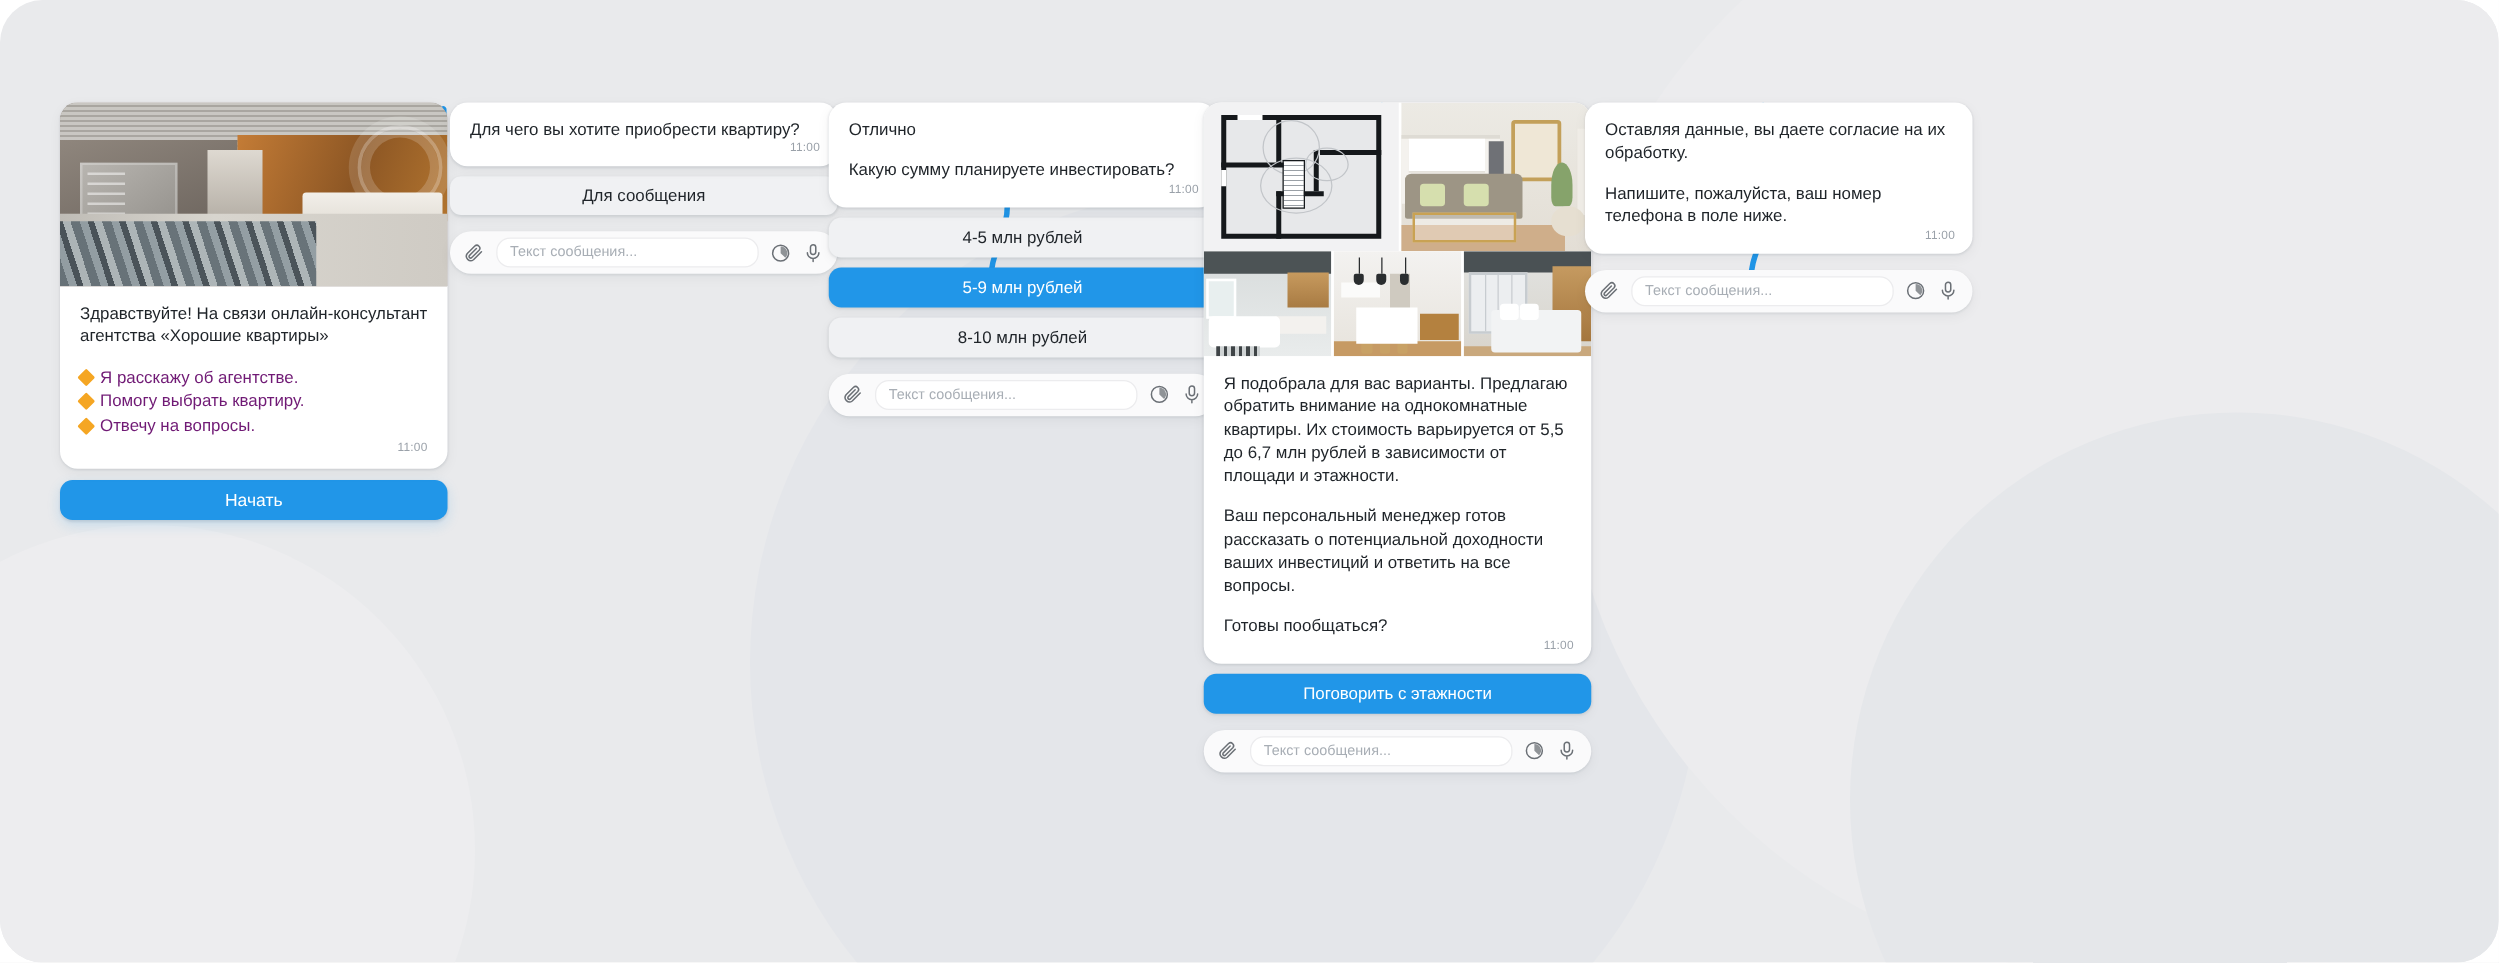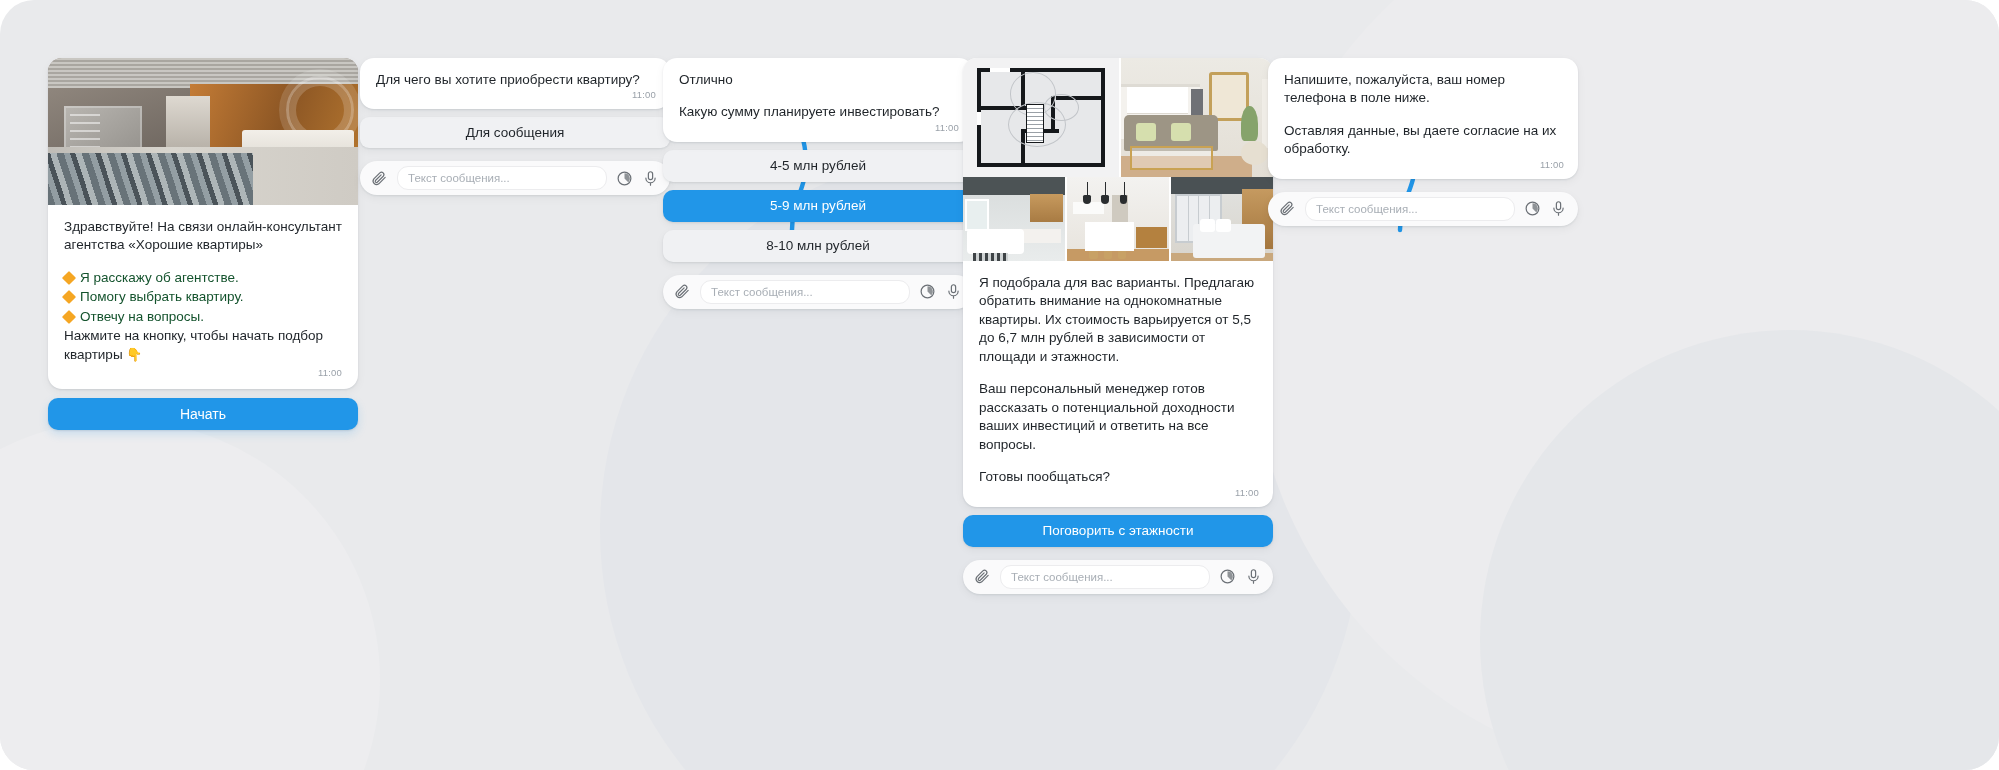--- a/index.html
+++ b/index.html
@@ -65,20 +65,21 @@
   .col-4 { left: 963px;  top: 58px; }
   .col-5 { left: 1268px; top: 58px; }
 
   
   .bubble {
     position: relative;
     background: #ffffff;
     border-radius: 14px;
     box-shadow: 0 1px 2px rgba(22,30,45,.10), 0 3px 10px rgba(22,30,45,.05);
     overflow: hidden;
+    margin-top: 24px;
   }
   .bubble.with-tail::after {
     content: "";
     position: absolute;
     left: -6px;
     bottom: 11px;
     width: 14px;
     height: 16px;
     background: #ffffff;
     border-bottom-right-radius: 14px 10px;
@@ -179,21 +180,21 @@
     flex: 0 0 auto;
     width: 10px; height: 10px;
     margin-top: 4px;
     background: #f5a623;
     transform: rotate(45deg);
     border-radius: 1px;
   }
   .bullet-label {
     font-size: 13.5px;
     line-height: 1.37;
-    color: #14532d;
+    color: #701a75;
   }
   .pointer-emoji {
     font-size: 13px;
     color: #f0b429;
   }
 
   
   .reply-btn {
     margin-top: 8px;
     height: 31px;
@@ -396,21 +397,20 @@
           </div>
           <div class="bullet-row">
             <span class="diamond"></span>
             <span class="bullet-label">Помогу выбрать квартиру.</span>
           </div>
           <div class="bullet-row">
             <span class="diamond"></span>
             <span class="bullet-label">Отвечу на вопросы.</span>
           </div>
         </div>
-        <p class="msg-text"><span>Нажмите на кнопку, чтобы начать подбор квартиры </span><span class="pointer-emoji">👇</span></p>
         <div class="time">11:00</div>
       </div>
     </div>
     <div class="start-btn">Начать</div>
   </div>
 
   <div class="column col-2">
     <div class="bubble">
       <div class="bubble-pad" style="padding-bottom:20px">
         <p class="msg-text">Для чего вы хотите приобрести квартиру?</p>
@@ -573,22 +573,22 @@
       <svg class="ic" width="17" height="17" viewBox="0 0 24 24">
         <rect x="9" y="2.5" width="6" height="11" rx="3" fill="none" stroke="#6b7076" stroke-width="1.7"></rect>
         <path d="M5.5 11.5a6.5 6.5 0 0 0 13 0 M12 18v3.5" fill="none" stroke="#6b7076" stroke-width="1.7" stroke-linecap="round"></path>
       </svg>
     </div>
   </div>
 
   <div class="column col-5">
     <div class="bubble with-tail">
       <div class="bubble-pad" style="padding-bottom:20px">
+        <p class="msg-text">Оставляя данные, вы даете согласие на их обработку.</p>
         <p class="msg-text">Напишите, пожалуйста, ваш номер телефона в поле ниже.</p>
-        <p class="msg-text">Оставляя данные, вы даете согласие на их обработку.</p>
         <div class="time inline">11:00</div>
       </div>
     </div>
     <div class="composer">
       <svg class="ic" width="17" height="17" viewBox="0 0 24 24">
         <path d="M20 10.5 11 19.5a5 5 0 0 1-7-7l8.5-8.5a3.4 3.4 0 0 1 4.8 4.8L8.8 17.3a1.8 1.8 0 0 1-2.5-2.5l8-8" fill="none" stroke="#6b7076" stroke-width="1.7" stroke-linecap="round" stroke-linejoin="round"></path>
       </svg>
       <div class="field">
         <span>Текст сообщения...</span>
       </div>

